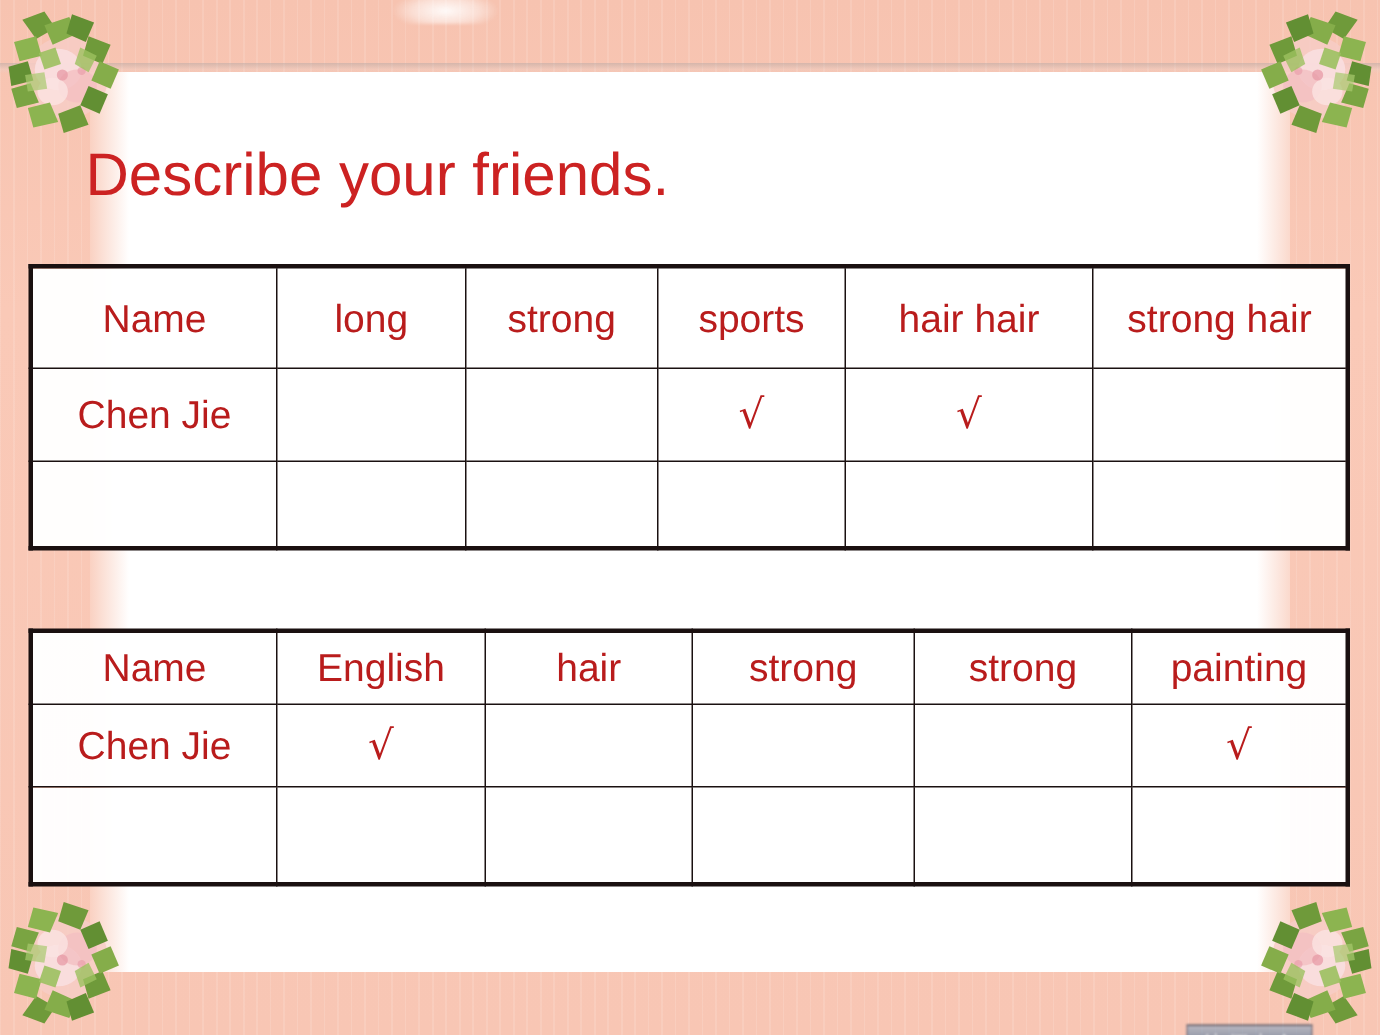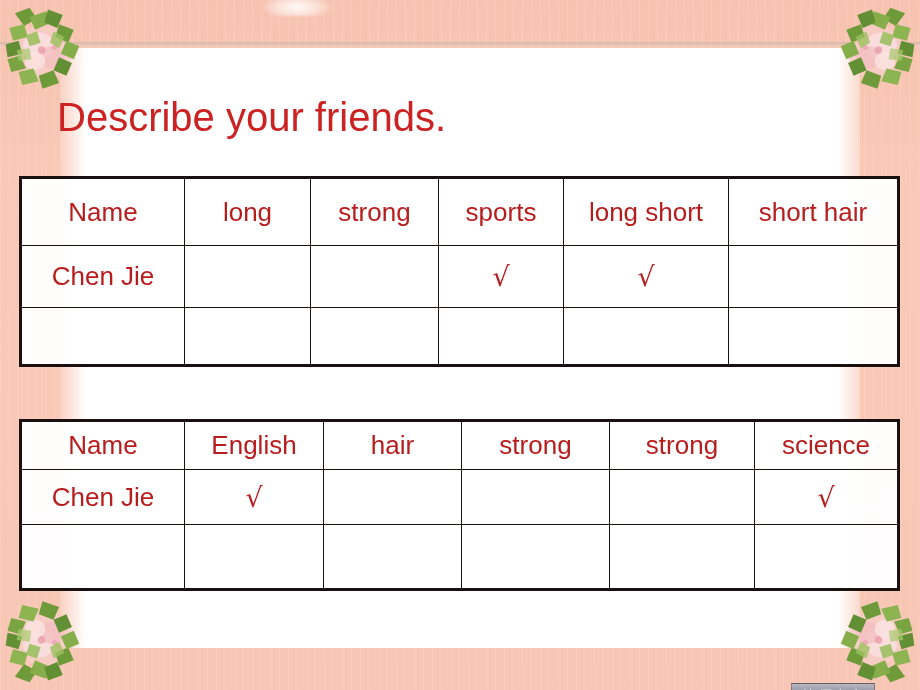--- a/index.html
+++ b/index.html
@@ -309,22 +309,22 @@
       <col style="width:125px">
         <col style="width:165px">
         <col style="width:170px">
     </colgroup>
     <tbody>
       <tr class="hdr">
         <td class="name-cell">Name</td>
         <td>long</td>
         <td>strong</td>
         <td>sports</td>
-        <td>long short</td>
-        <td>short hair</td>
+        <td>hair hair</td>
+        <td>strong hair</td>
       </tr>
       <tr class="r1">
         <td class="name-cell">Chen Jie</td>
         <td class="tick"></td>
         <td class="tick"></td>
         <td class="tick">√</td>
         <td class="tick">√</td>
         <td class="tick"></td>
       </tr>
       <tr class="r2">
@@ -347,21 +347,21 @@
         <col style="width:145px">
         <col style="width:144px">
     </colgroup>
     <tbody>
       <tr class="hdr">
         <td class="name-cell">Name</td>
         <td>English</td>
         <td>hair</td>
         <td>strong</td>
         <td>strong</td>
-        <td>science</td>
+        <td>painting</td>
       </tr>
       <tr class="r1">
         <td class="name-cell">Chen Jie</td>
         <td class="tick">√</td>
         <td class="tick"></td>
         <td class="tick"></td>
         <td class="tick"></td>
         <td class="tick">√</td>
       </tr>
       <tr class="r2">

